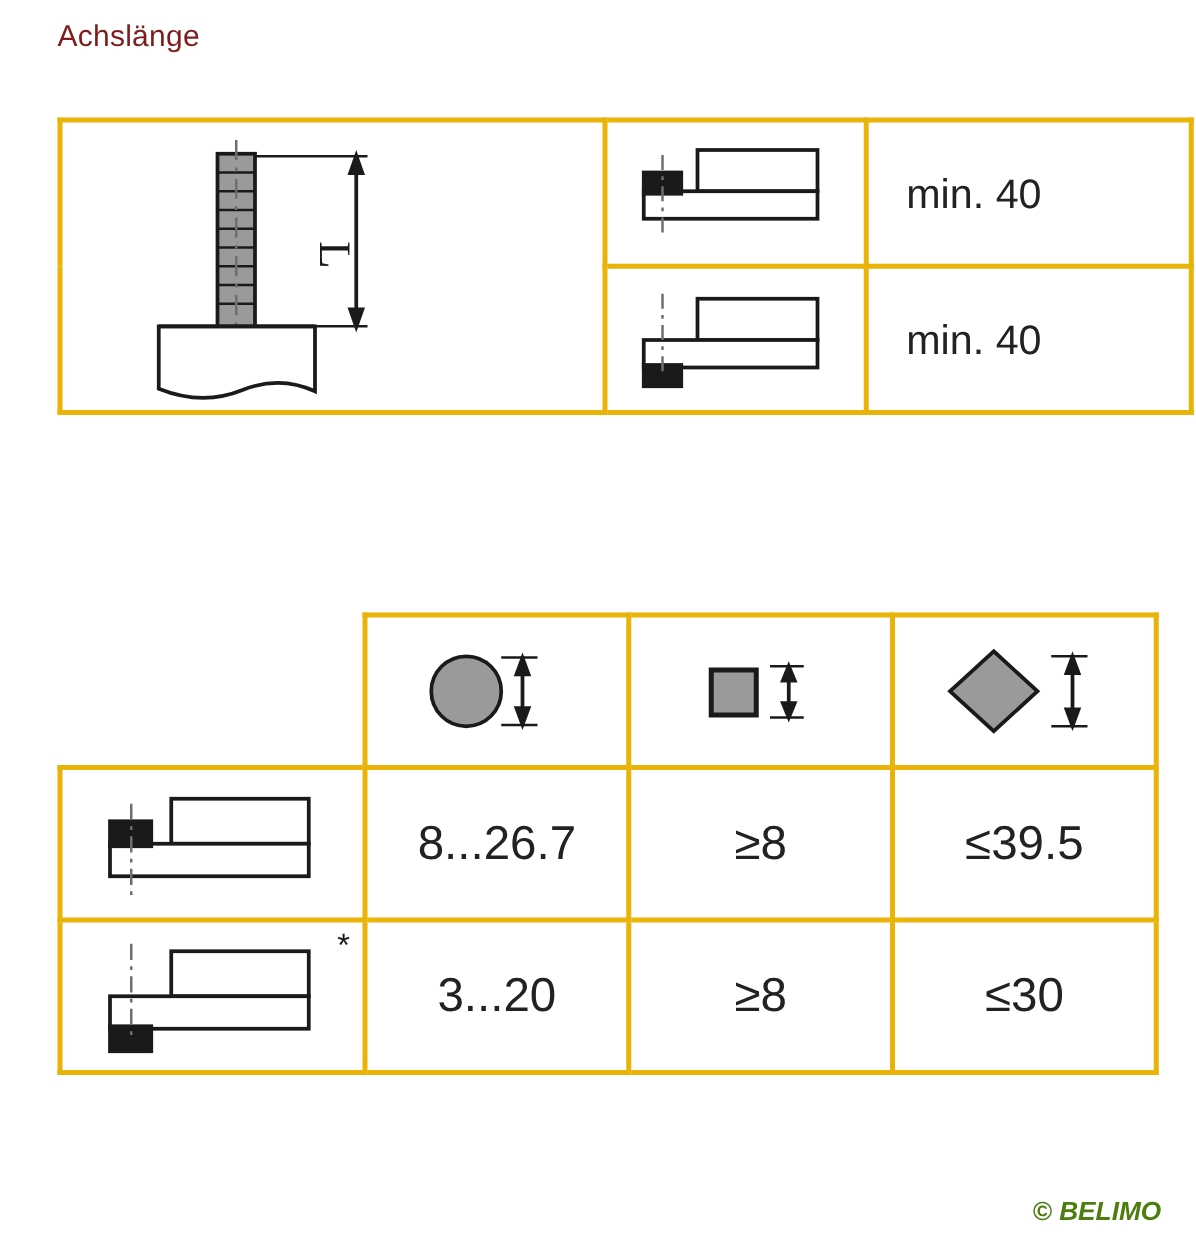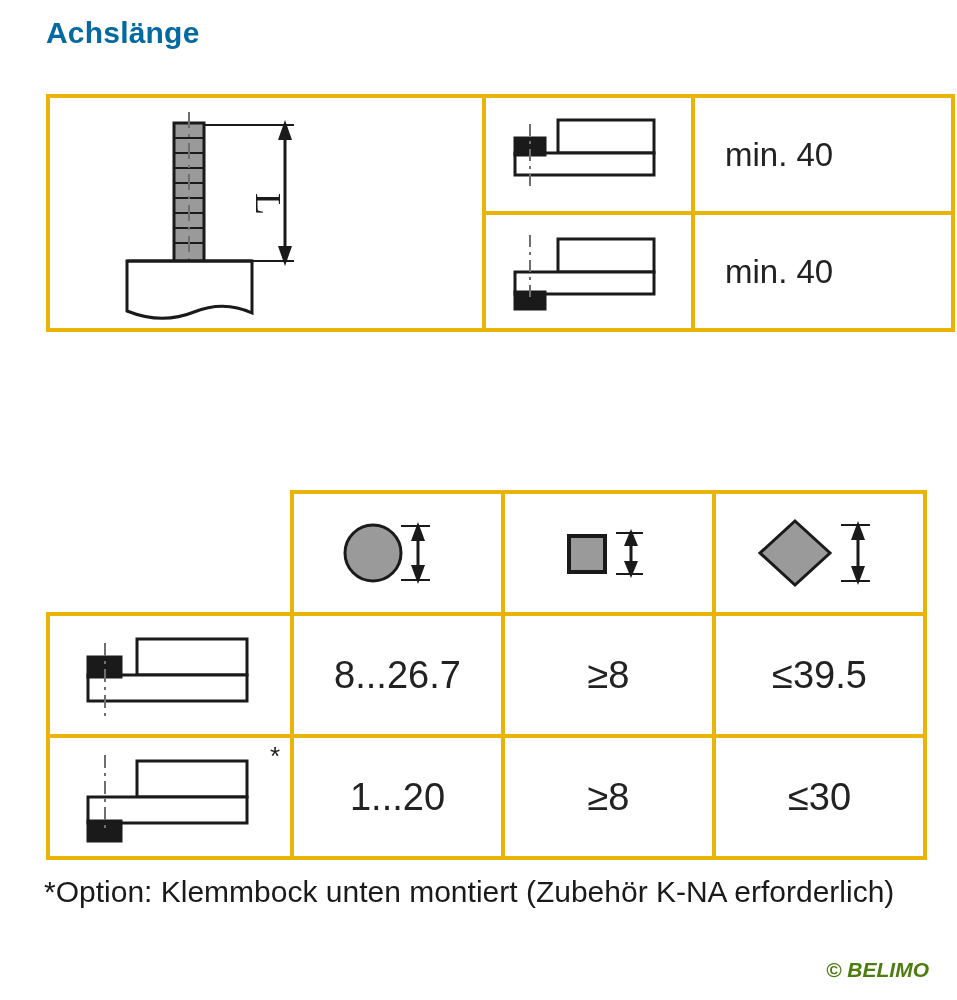--- a/index.html
+++ b/index.html
@@ -18,24 +18,24 @@
   .page {
     position: relative;
     width: 957px;
     height: 1000px;
     padding: 0;
   }
 
   
   .section-heading {
     position: absolute;
-    font-size: 30px;
-    font-weight: bold;
+    font-size: 24px;
+    font-weight: normal;
     letter-spacing: 0.2px;
-    color: #0369a1;
+    color: #7f1d1d;
   }
   #heading-axis { left: 46px; top: 16px; }
   #heading-clamp { left: 46px; top: 409px; }
 
   
   .tbl {
     position: absolute;
     border-collapse: collapse;
     table-layout: fixed;
   }
@@ -227,24 +227,23 @@
         <div style="position:relative;">
           <svg class="pic" width="200" height="100" viewBox="0 0 200 100">
             <rect x="67" y="14" width="110" height="36" fill="#ffffff" stroke="#1a1a1a" stroke-width="3"></rect>
             <rect x="18" y="50" width="159" height="26" fill="#ffffff" stroke="#1a1a1a" stroke-width="3"></rect>
             <rect x="18" y="74" width="33" height="20" fill="#1a1a1a" stroke="#1a1a1a" stroke-width="3"></rect>
             <line x1="35" y1="8" x2="35" y2="84" stroke="#6f6f6f" stroke-width="2" stroke-dasharray="13,5,3,5"></line>
           </svg>
           <span style="position:absolute; right:10px; top:-6px; font-size:26px;">*</span>
         </div>
       </td>
-      <td class="c-col val-big">1...20</td>
+      <td class="c-col val-big">3...20</td>
       <td class="c-col val-big">≥8</td>
       <td class="c-col val-big">≤30</td>
     </tr>
   </tbody>
     </table>
 
-  <div id="footnote">*Option: Klemmbock unten montiert (Zubehör K-NA erforderlich)</div>
 
   <div id="copyright">© BELIMO</div>
 
 </div>
 
 </body></html>

